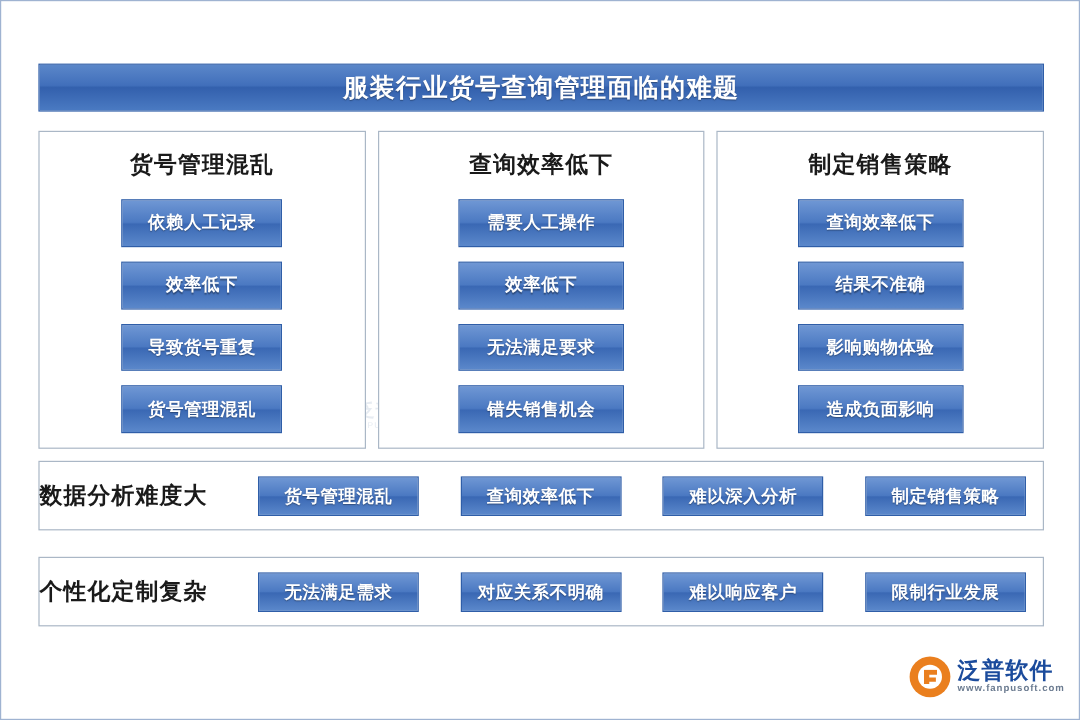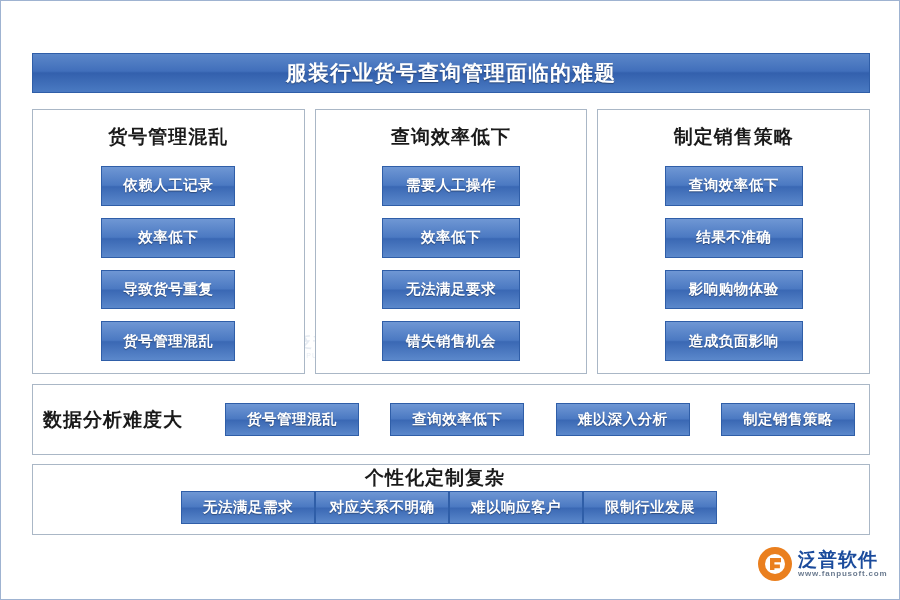--- a/index.html
+++ b/index.html
@@ -114,30 +114,30 @@
   }
   .column:nth-child(2) .chip,
   .column:nth-child(3) .chip { width: 138px; }
   .column:nth-child(4) .chip { width: 150px; }
 
   
   .strip {
     position: absolute;
     left: 31px;
     width: 838px;
-    height: 71px;
+    height: 58px;
     border: 1px solid #aab7c6;
     box-sizing: border-box;
     background: #ffffff;
     display: flex;
     align-items: center;
-    padding-left: 10px;
+    padding-left: 0;
   }
   #strip1 { top: 383px; }
-  #strip2 { top: 463px; flex-direction: column; }
+  #strip2 { top: 463px; }
   .strip-label {
     font-size: 19px;
     font-weight: bold;
     color: #1a1a1a;
     width: 182px;
     letter-spacing: 1px;
   }
   .strip-chips {
     display: flex;
     flex: 1 1 auto;

